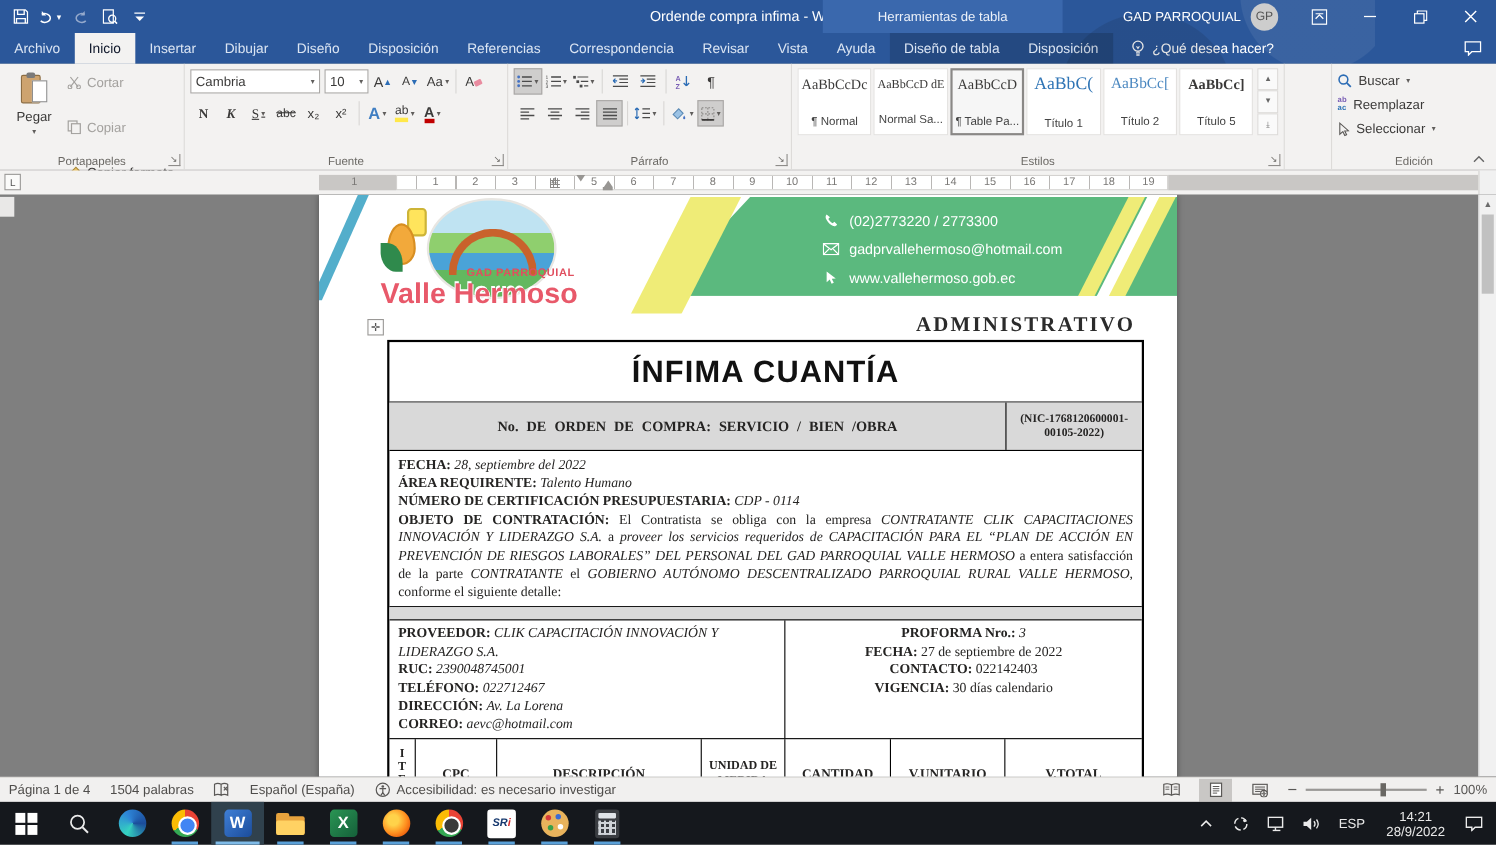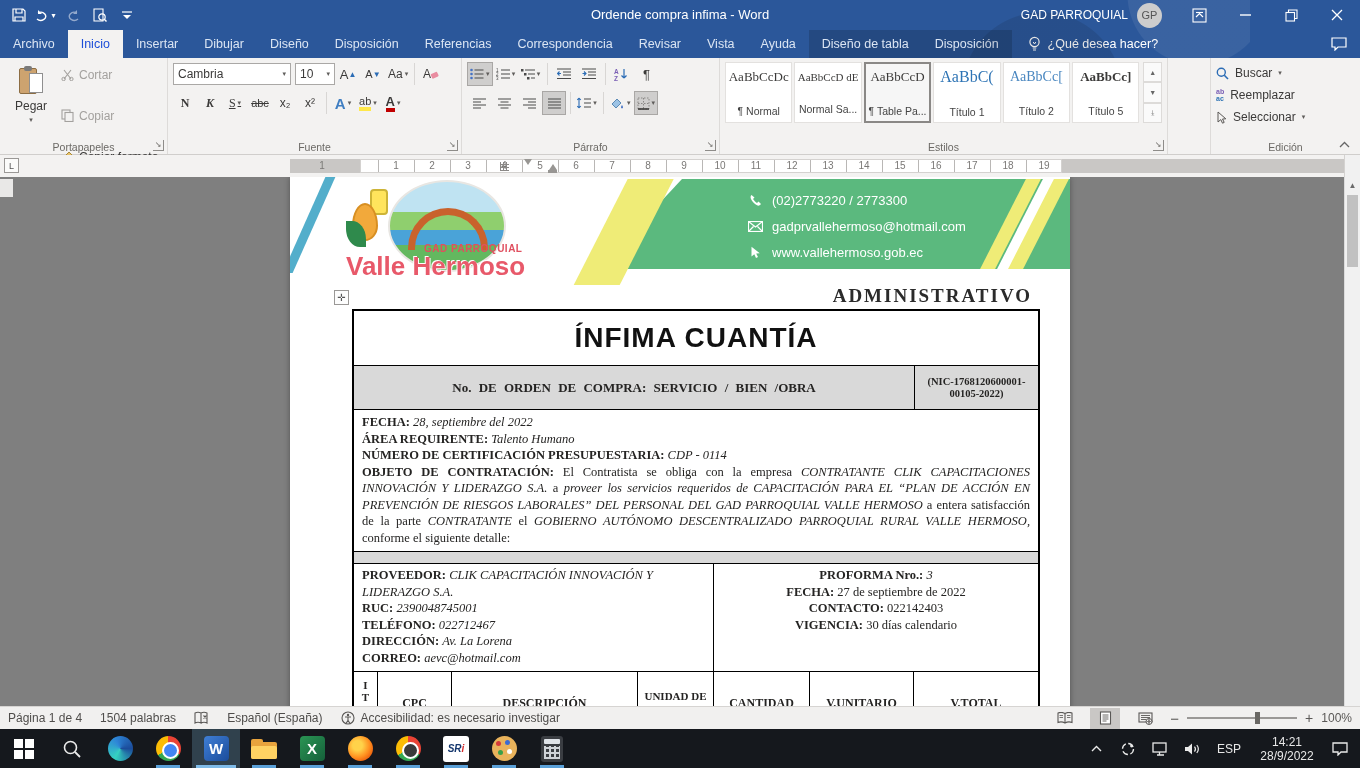--- a/index.html
+++ b/index.html
@@ -20,21 +20,21 @@
   .tb-title { position:absolute; left:0; right:0; top:0; height:30px; line-height:30px; text-align:center; font-size:13px; z-index:1; }
   .ctx-hdr { position:absolute; left:748px; width:218px; top:0; height:30px; line-height:30px; text-align:center; font-size:12px; color:#ecf1f9; background:#3a68ad; z-index:2; }
   .tb-right { margin-left:auto; display:flex; align-items:center; z-index:3; }
   .tb-user { display:flex; align-items:center; gap:9px; font-size:12px; margin-right:14px; }
   .avatar { width:25px; height:25px; border-radius:50%; background:#cdcdcd; color:#555; font-size:11px; display:flex; align-items:center; justify-content:center; }
   .winbtn { width:46px; height:30px; display:flex; align-items:center; justify-content:center; color:#fff; }
 
   
   .tabrow { height:28px; background:#2b579a; display:flex; color:#dbe5f3; font-size:12.5px; align-items:stretch; flex:0 0 auto; }
   .tab { padding:0 13px; display:flex; align-items:center; white-space:nowrap; }
-  .tab.active { background:#f3f2f1; color:#1d4ed8;text-align:right; }
+  .tab.active { background:#f3f2f1; color:#0f172a;text-align:right; }
   .ctx-tabs { display:flex; background:rgba(0,0,0,.16); }
   .tellme { display:flex; align-items:center; gap:7px; margin-left:16px; color:#fff; white-space:nowrap; }
   .tabspacer { flex:1; }
   .comment-btn { width:42px; display:flex; align-items:center; justify-content:center; }
 
   
   .ribbon { height:97px; background:#f3f2f1; border-bottom:1px solid #d0cecc; display:flex; position:relative; flex:0 0 auto; color:#3b3a39; }
   .rgroup { position:relative; border-right:1px solid #dddbd9; padding:4px 5px 16px; flex:0 0 auto; }
   .glabel { position:absolute; bottom:1px; left:0; right:0; text-align:center; font-size:10.5px; color:#6b6965; }
   .launcher { position:absolute; right:3px; bottom:3px; width:11px; height:11px; font-size:8px; line-height:10px; text-align:center; color:#6b6965; border-right:1px solid #8e8c89; border-bottom:1px solid #8e8c89; }
@@ -229,20 +229,21 @@
           </svg>
         </span>
       <span class="qbtn">
           <svg width="10" height="9" viewBox="0 0 10 9">
             <path d="M0 1 h10" stroke="currentColor" stroke-width="1.2"></path>
             <path d="M1 4 l4 4 4-4 z" fill="currentColor"></path>
           </svg>
         </span>
     </div>
     <div class="tb-title">Ordende compra infima  -  Word</div>
+    <div class="ctx-hdr">Herramientas de tabla</div>
     <div class="tb-right">
       <div class="tb-user">
         <span>GAD PARROQUIAL</span>
         <span class="avatar">GP</span>
       </div>
       <span class="winbtn">
           <svg width="15" height="15" viewBox="0 0 15 15">
             <rect x="1" y="1" width="13" height="13" fill="none" stroke="currentColor" stroke-width="1.1"></rect>
             <path d="M4 9 l3.5-3.5 L11 9" fill="none" stroke="currentColor" stroke-width="1.2"></path>
             <path d="M4 4.5 h7" stroke="currentColor" stroke-width="1.1"></path>

